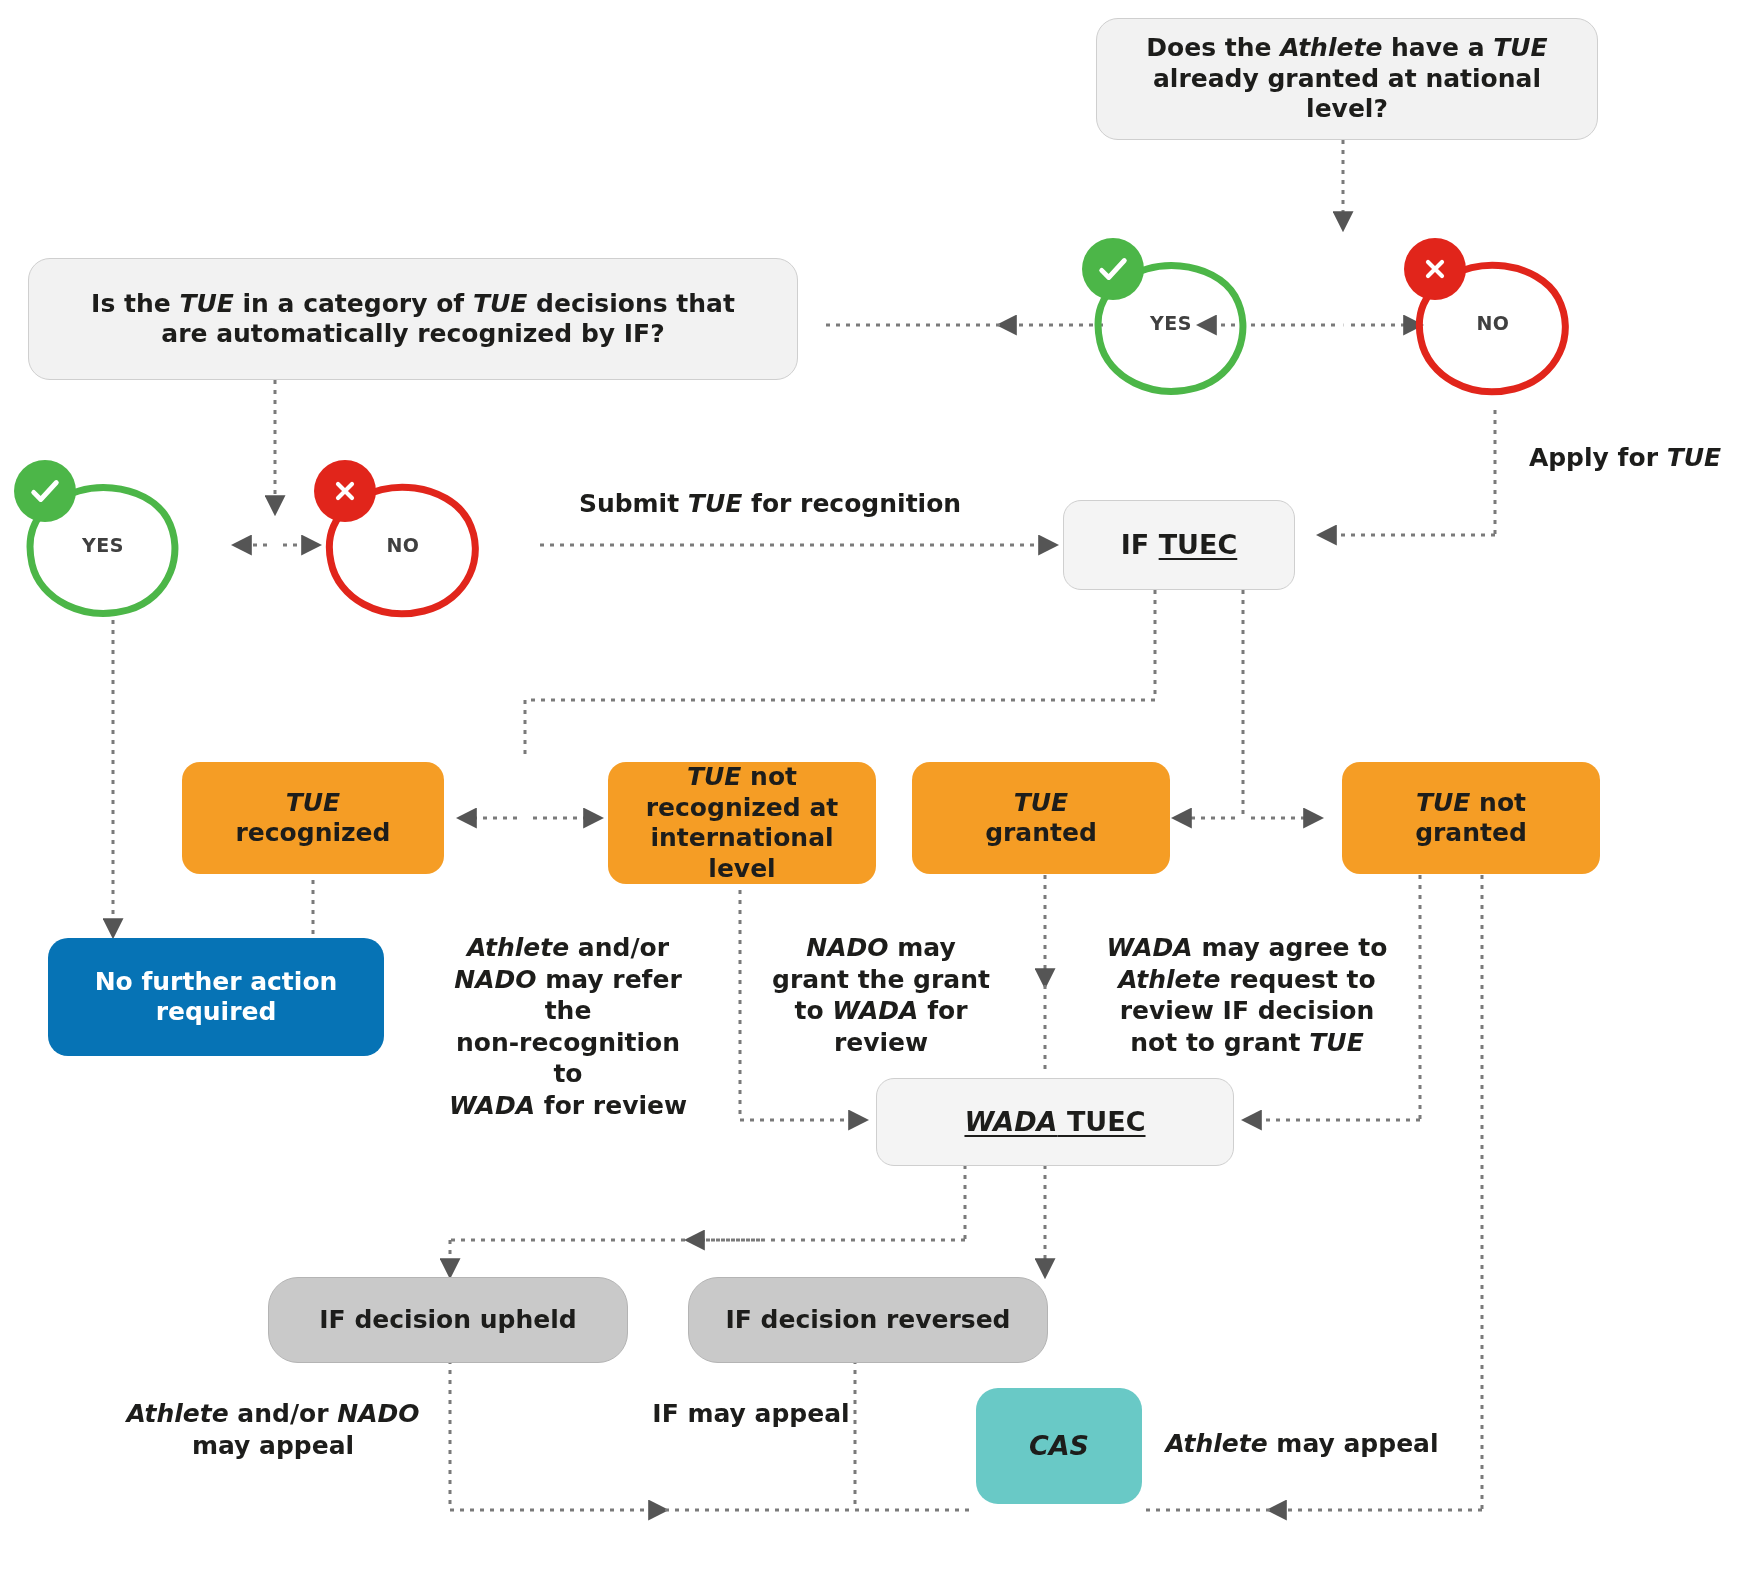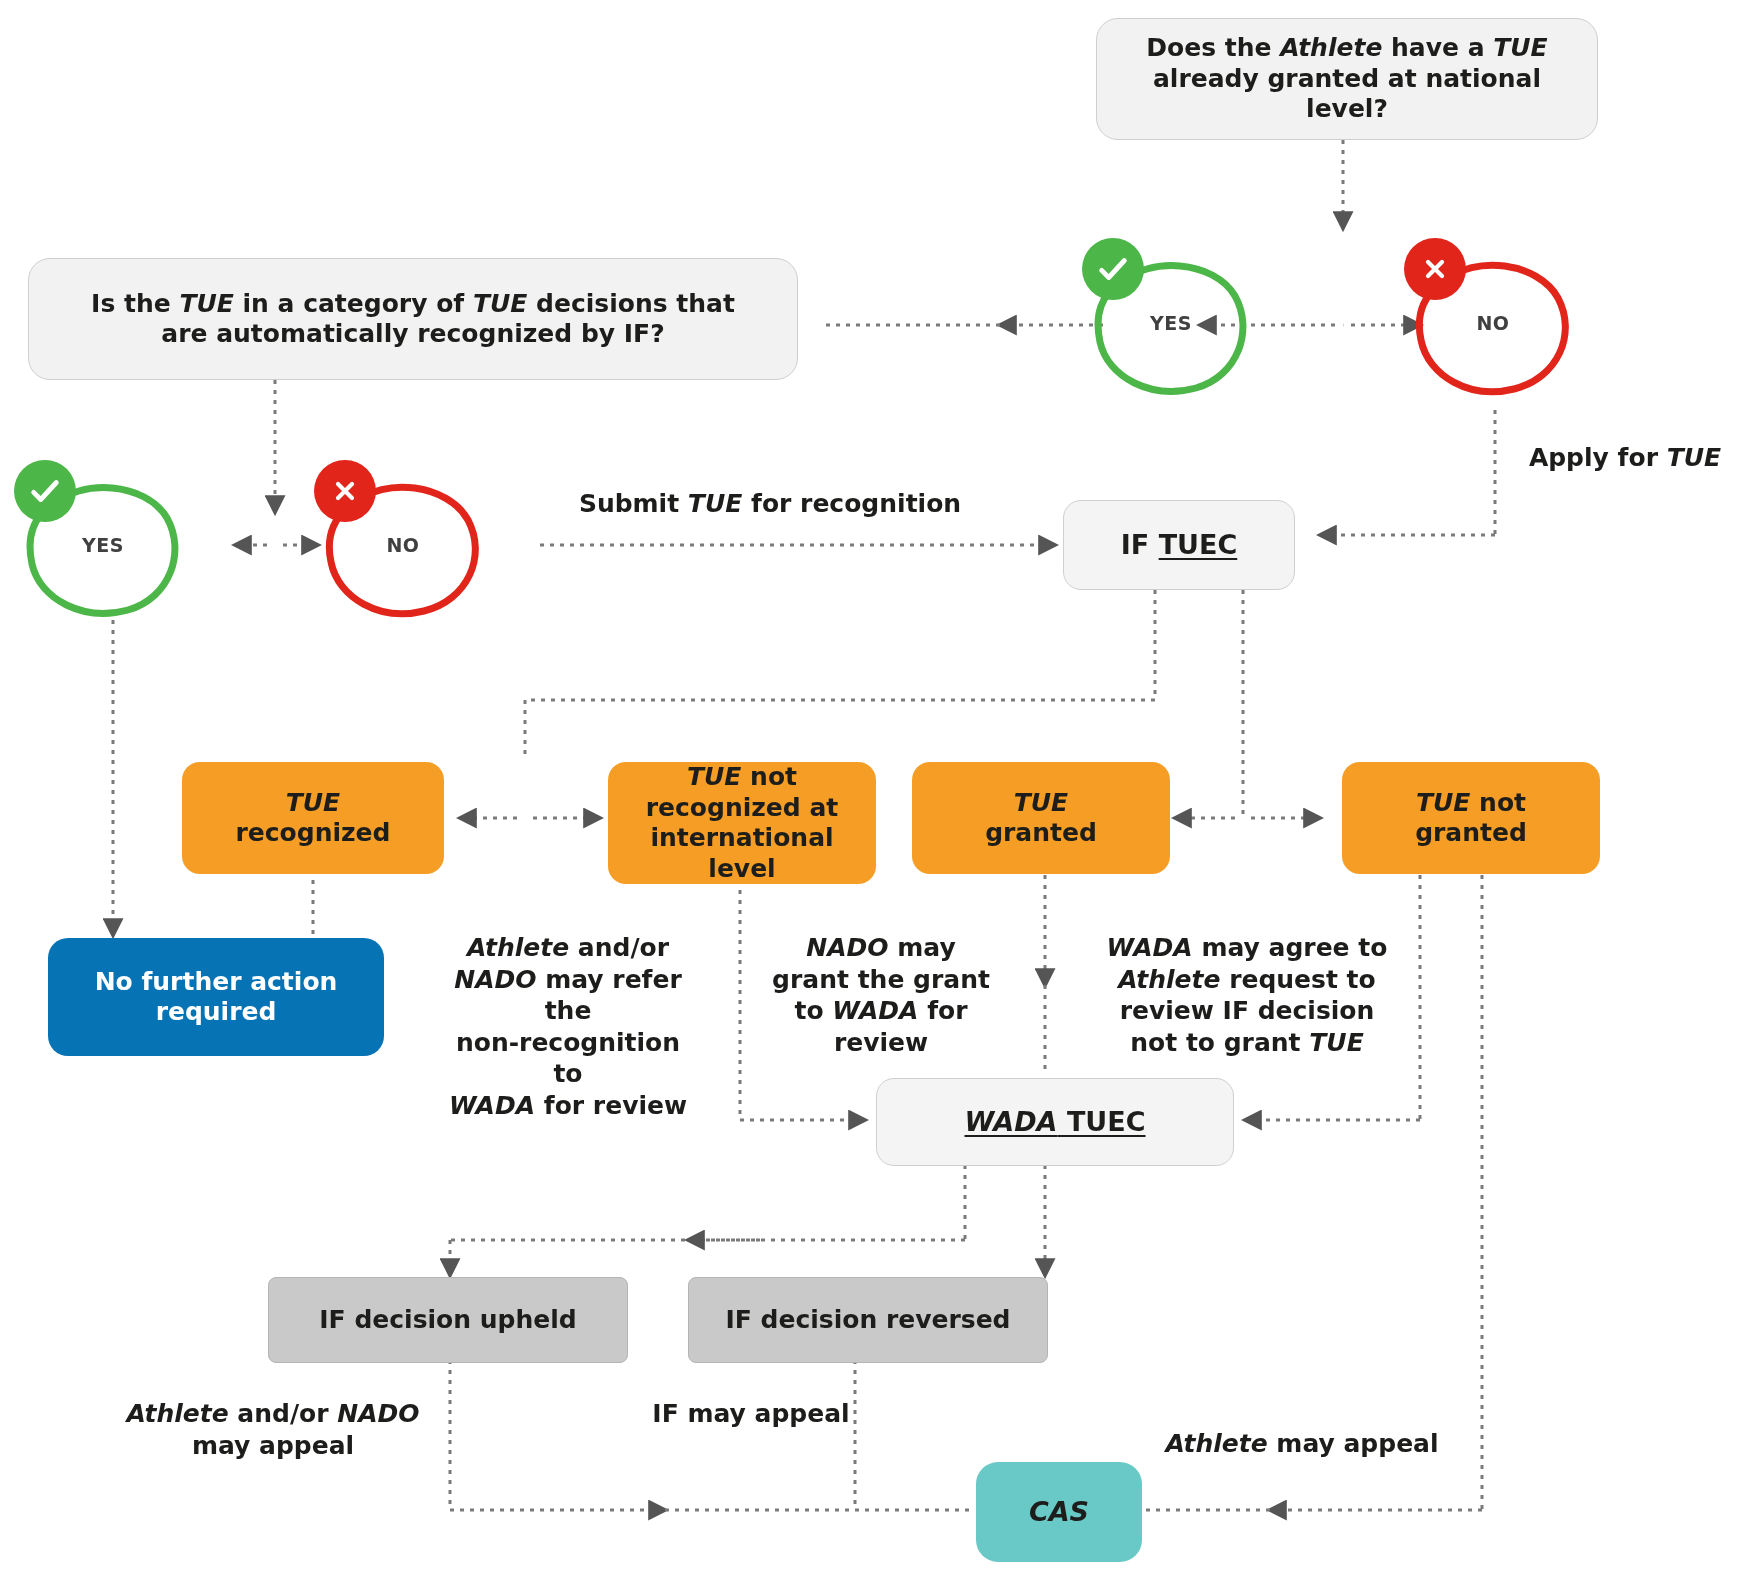--- a/index.html
+++ b/index.html
@@ -69,21 +69,21 @@
     border-radius: 20px;
     color: #ffffff;
     font-size: 25px;
     font-weight: bold;
     padding: 8px 12px;
   }
   
   .g-box {
     background: #c9c9c9;
     border: 1.5px solid #b4b4b4;
-    border-radius: 8px;
+    border-radius: 30px;
     color: #1d1d1b;
     font-size: 25px;
     font-weight: bold;
     padding: 8px 26px;
   }
   
   .t-box {
     background: #69c9c6;
     border-radius: 22px;
     color: #1d1d1b;
@@ -380,17 +380,17 @@
   </div>
 
   <div class="anno" style="left:640px; top:1398px; width:222px;">
     <span>IF may appeal</span>
   </div>
 
   <div class="anno" style="left:1162px; top:1428px; width:280px;">
     <i>Athlete</i><span> may appeal</span>
   </div>
 
-  <div class="node t-box" style="left:976px; top:1462px; width:166px; height:100px;">
+  <div class="node t-box" style="left:976px; top:1388px; width:166px; height:116px;">
     <span>CAS</span>
   </div>
 
 </div>
 
 </body></html>

